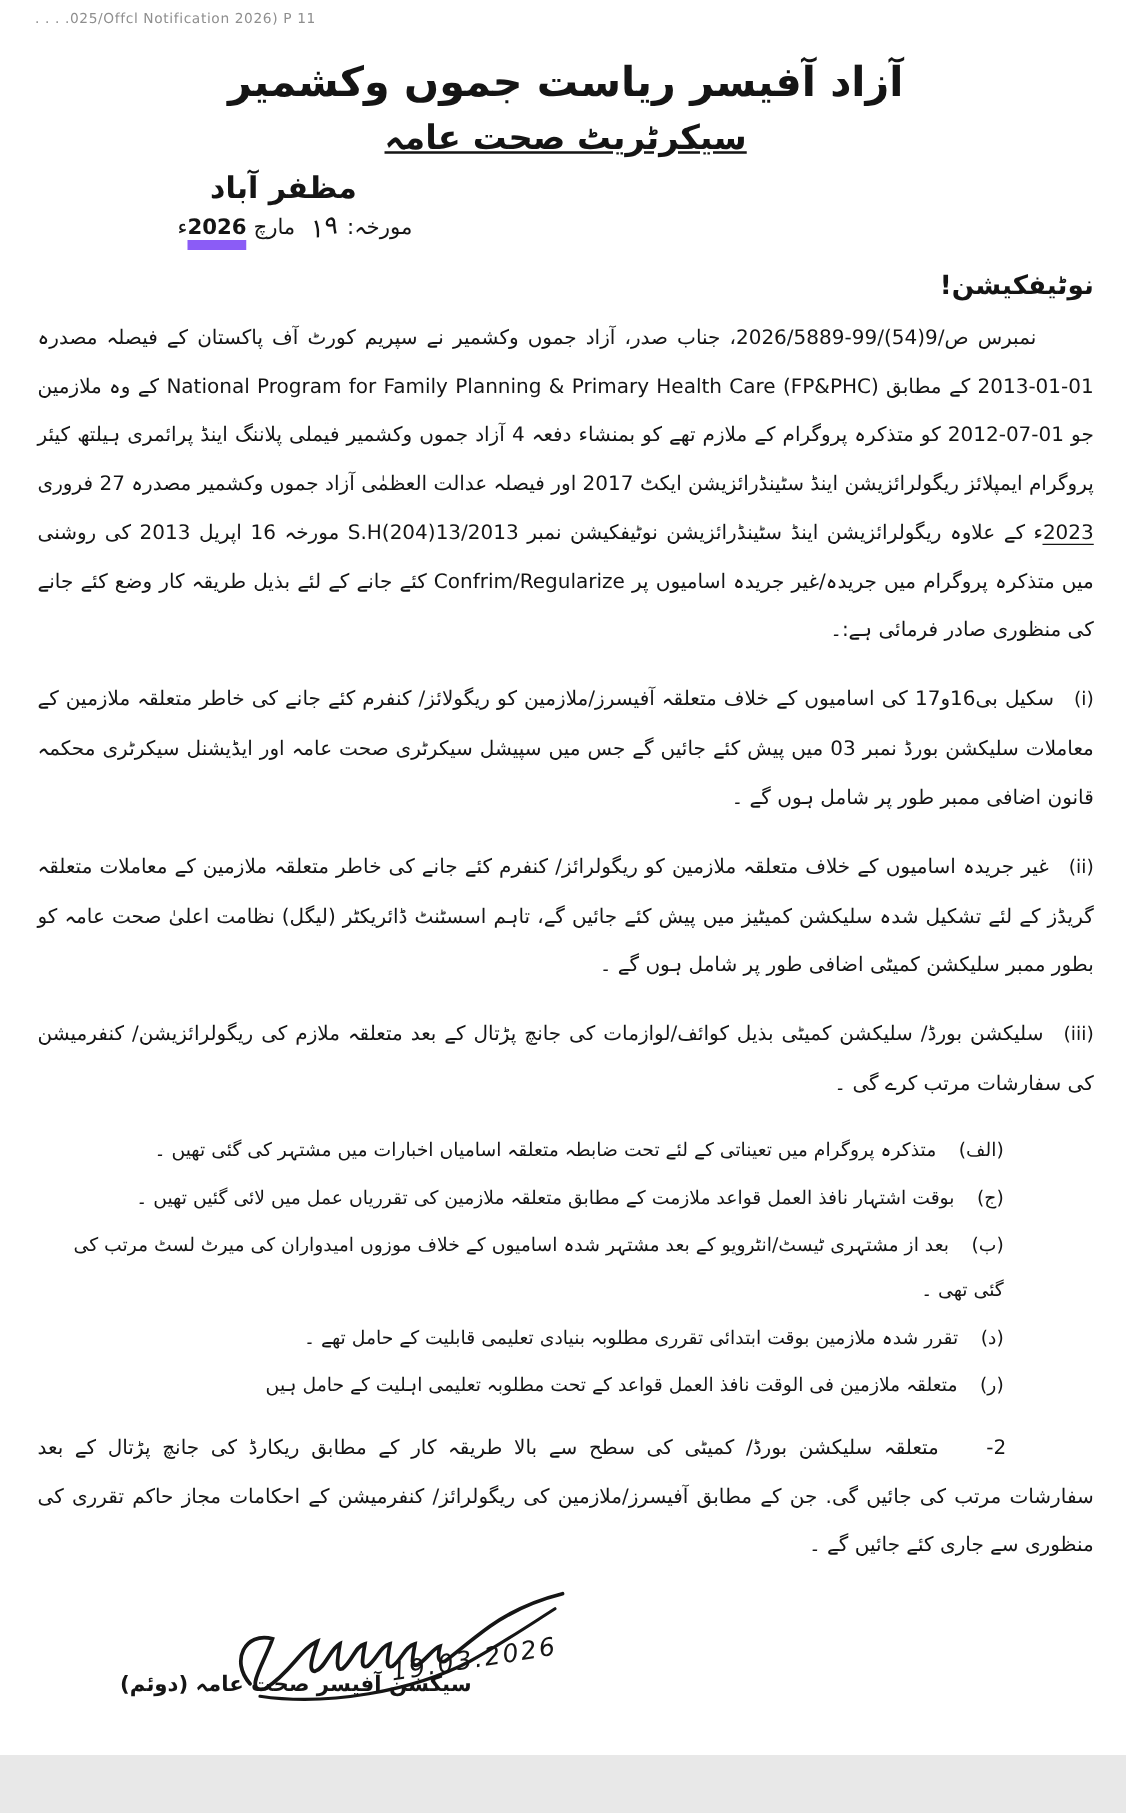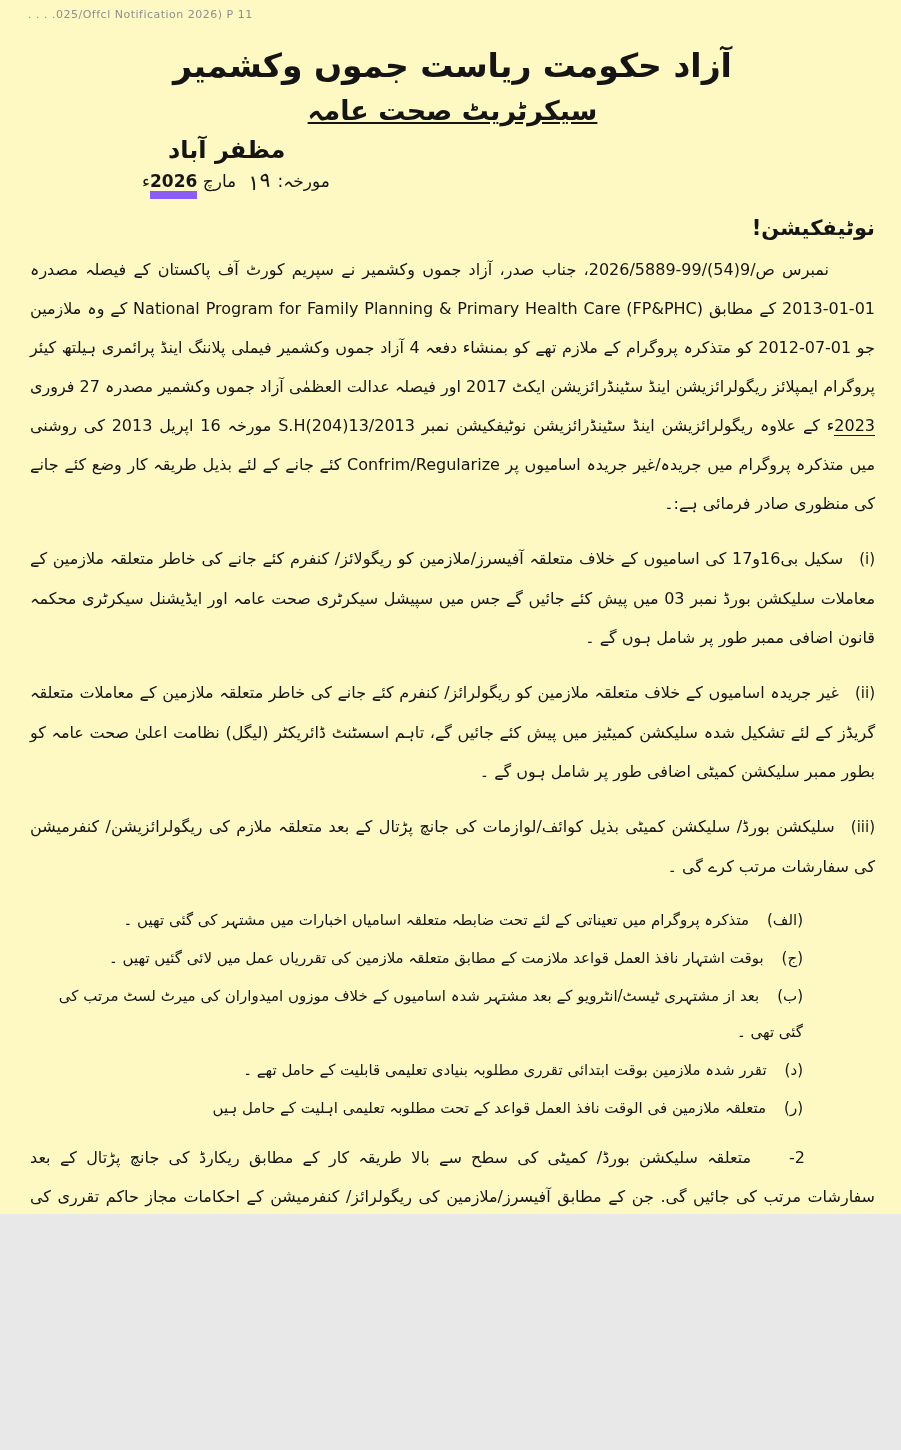--- a/index.html
+++ b/index.html
@@ -1,16 +1,16 @@
 <!DOCTYPE html>
 <html><head>
 <meta charset="utf-8">
 <style>
   html,body{margin:0;padding:0;background:#e8e8e8;}
-  .page{width:901px;height:1214px;background:#fef9c3;position:relative;overflow:hidden;
+  .page{width:901px;height:1404px;background:#ffffff;position:relative;overflow:hidden;
         color:#151515;font-family:"DejaVu Sans",sans-serif;margin:0 auto;box-shadow:0 0 6px rgba(0,0,0,.25);}
   .content{position:absolute;inset:0;padding:0 26px 0 30px;direction:rtl;}
   .corner-note{position:absolute;top:8px;left:28px;direction:ltr;font-size:11px;color:#8e8e8e;
                letter-spacing:.5px;font-family:"DejaVu Sans",sans-serif;}
   .title1{margin-top:44px;text-align:center;font-size:33px;font-weight:bold;letter-spacing:-1px;line-height:1.35;}
   .title2{text-align:center;font-size:27px;font-weight:bold;margin-top:4px;line-height:1.3;text-decoration:underline;}
   .city-date{direction:ltr;text-align:left;padding-left:138px;margin-top:8px;}
   .city{display:inline-block;direction:rtl;font-size:24px;font-weight:bold;}
   .date-row{display:inline-block;direction:rtl;font-size:17px;margin-left:-26px;margin-top:4px;white-space:nowrap;}
   .date-label{}
@@ -36,21 +36,21 @@
   .phone-inner{display:inline-block;direction:rtl;font-size:17px;font-weight:bold;}
 </style>
 </head>
 <body>
 
 <div class="page">
   <div class="corner-note">. . . .025/Offcl  Notification 2026) P  11</div>
 
   <div class="content">
 
-    <div class="title1">آزاد حکومت ریاست جموں وکشمیر</div>
+    <div class="title1">آزاد آفیسر ریاست جموں وکشمیر</div>
     <div class="title2">سیکرٹریٹ صحت عامہ</div>
 
     <div class="city-date">
       <span class="city">مظفر آباد</span><br>
       <span class="date-row">
         <span class="date-label">مورخہ:</span>
         <span class="date-day">۱۹</span>
         <span>مارچ</span>
         <span class="date-year">2026</span><span>ء</span>
       </span>

